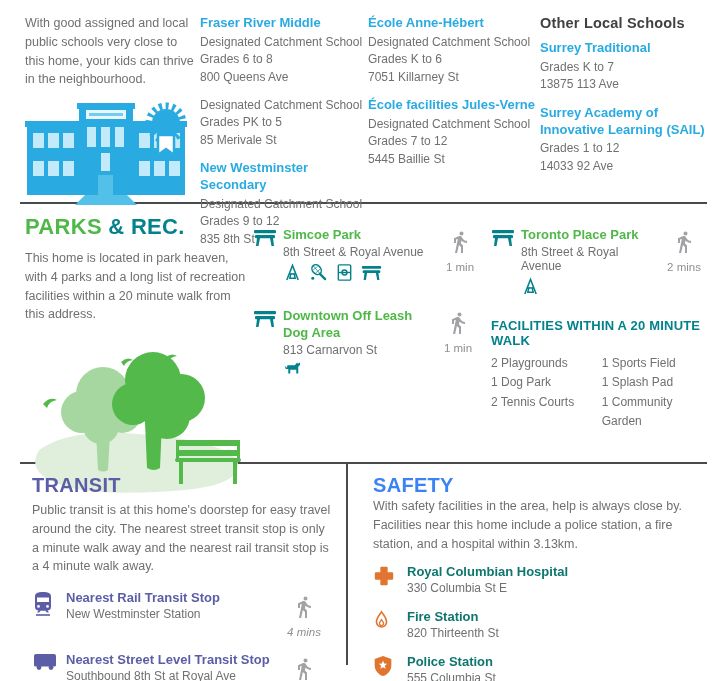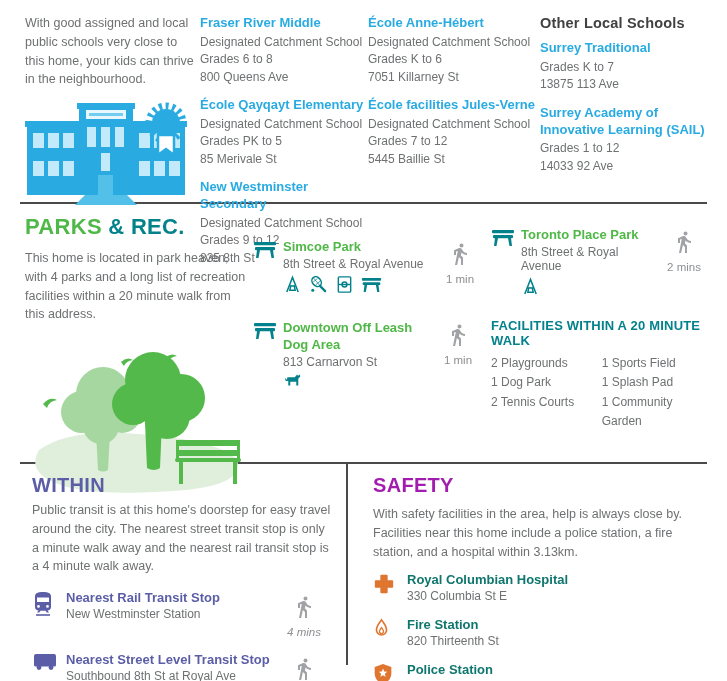--- a/index.html
+++ b/index.html
@@ -27,42 +27,42 @@
   .other-h { font-size:14.5px; font-weight:bold; color:#414042; margin-bottom:9px; letter-spacing:.2px; }
 
   
   .parks { display:flex; padding:10px 20px 0 25px; height:258px; }
   .parks .intro { width:228px; flex:0 0 228px; }
   .parks .intro h2 { margin-bottom:9px; }
   .parks .intro h2 .g { color:#50B848; }
   .parks .intro h2 .t { color:#04828C; }
   .parks .intro .desc { width:225px; }
   .park-cols { display:flex; flex:1; padding-top:13px; }
-  .pcolA { flex:0 0 230px;margin-top:12px; }
+  .pcolA { flex:0 0 230px; }
   .pcolB { flex:1; padding-left:8px; }
   .park { display:flex; margin-bottom:22px; }
   .park .bicon { flex:0 0 30px; padding-top:2px; }
   .park .ptxt { flex:1; }
   .park .pnm { color:#50B848; font-weight:bold; font-size:13px; line-height:1.25; margin-bottom:2px; }
   .park .paddr { font-size:12px; color:#6E7071; margin-bottom:4px; }
   .amen { display:flex; gap:7px; align-items:center; }
   .walk { flex:0 0 46px; display:flex; flex-direction:column; align-items:center; padding-top:2px; }
   .walk .wlbl { font-size:11.5px; color:#8D8F92; margin-top:2px; white-space:nowrap; }
   .fac-h { color:#04828C; font-weight:bold; font-size:13px; margin-bottom:6px; letter-spacing:.2px; }
   .fac-cols { display:flex; }
   .fac-col { font-size:12px; line-height:1.6; color:#6E7071; }
   .fac-col.c1 { width:120px; }
 
   
   .bottom { display:flex; height:201px; }
   .bcol-l { flex:0 0 346px; padding:10px 12px 0 32px; }
   .vr { flex:0 0 2px; background:#4A4A4A; }
   .bcol-r { flex:1; padding:10px 16px 0 25px; }
   .bcol-l h2 { color:#5B5EA6; font-size:20px; margin-bottom:4px; }
-  .bcol-r h2 { color:#a21caf; font-size:20px; margin-bottom:8px; }
+  .bcol-r h2 { color:#3b82f6; font-size:20px; margin-bottom:0; }
   .brow { display:flex; margin-top:14px; }
   .brow .icn { flex:0 0 34px; padding-top:1px; }
   .brow .btxt { flex:1; }
   .blbl-t { color:#5B5EA6; font-weight:bold; font-size:13px; margin-bottom:2px; }
   .blbl-s { color:#0f766e; font-weight:bold; font-size:13px; margin-bottom:2px; }
   .bdet { font-size:12px; color:#6E7071; }
   .bwalk { flex:0 0 60px; display:flex; flex-direction:column; align-items:center; padding-top:4px;font-style:italic; }
   .bwalk .wlbl { font-size:11.5px; color:#8D8F92; margin-top:2px; white-space:nowrap; }
 </style>
 </head>
@@ -118,21 +118,20 @@
     </div>
 
     <div class="scol">
       <div class="school">
         <div class="nm">Fraser River Middle</div>
         <div class="ln">Designated Catchment School</div>
         <div class="ln">Grades 6 to 8</div>
         <div class="ln">800 Queens Ave</div>
       </div>
       <div class="school">
-        <div class="nm">École Qayqayt Elementary</div>
         <div class="ln">Designated Catchment School</div>
         <div class="ln">Grades PK to 5</div>
         <div class="ln">85 Merivale St</div>
       </div>
       <div class="school">
         <div class="nm">New Westminster Secondary</div>
         <div class="ln">Designated Catchment School</div>
         <div class="ln">Grades 9 to 12</div>
         <div class="ln">835 8th St</div>
       </div>
@@ -349,21 +348,21 @@
           </div>
         </div>
       </div>
     </div>
   </div>
 
   <div class="hr"></div>
 
   <div class="bottom">
     <div class="bcol-l">
-      <h2 class="sec-h">WITHIN</h2>
+      <h2 class="sec-h">TRANSIT</h2>
       <p class="desc">Public transit is at this home's doorstep for easy travel around the city. The nearest street transit stop is only a minute walk away and the nearest rail transit stop is a 4 minute walk away.</p>
 
       <div class="brow">
         <div class="icn">
           <svg width="22" height="26" viewBox="0 0 22 26" fill="#5B5EA6">
             <path d="M11 1 C6 1 3 2 3 5.5 V16 c0 2 1.5 3.5 3.5 3.5 l-1.5 2 h2.2 l1.3 -1.8 h5 l1.3 1.8 h2.2 l-1.5 -2 c2 0 3.5 -1.5 3.5 -3.5 V5.5 C19 2 16 1 11 1 z M5 6.5 h12 V11 H5 z M6.5 16.8 a1.4 1.4 0 1 1 0 -2.8 a1.4 1.4 0 0 1 0 2.8 z M15.5 16.8 a1.4 1.4 0 1 1 0 -2.8 a1.4 1.4 0 0 1 0 2.8 z"></path>
             <path d="M4 24 h14" stroke="#5B5EA6" stroke-width="1.6"></path>
           </svg>
         </div>
         <div class="btxt">

